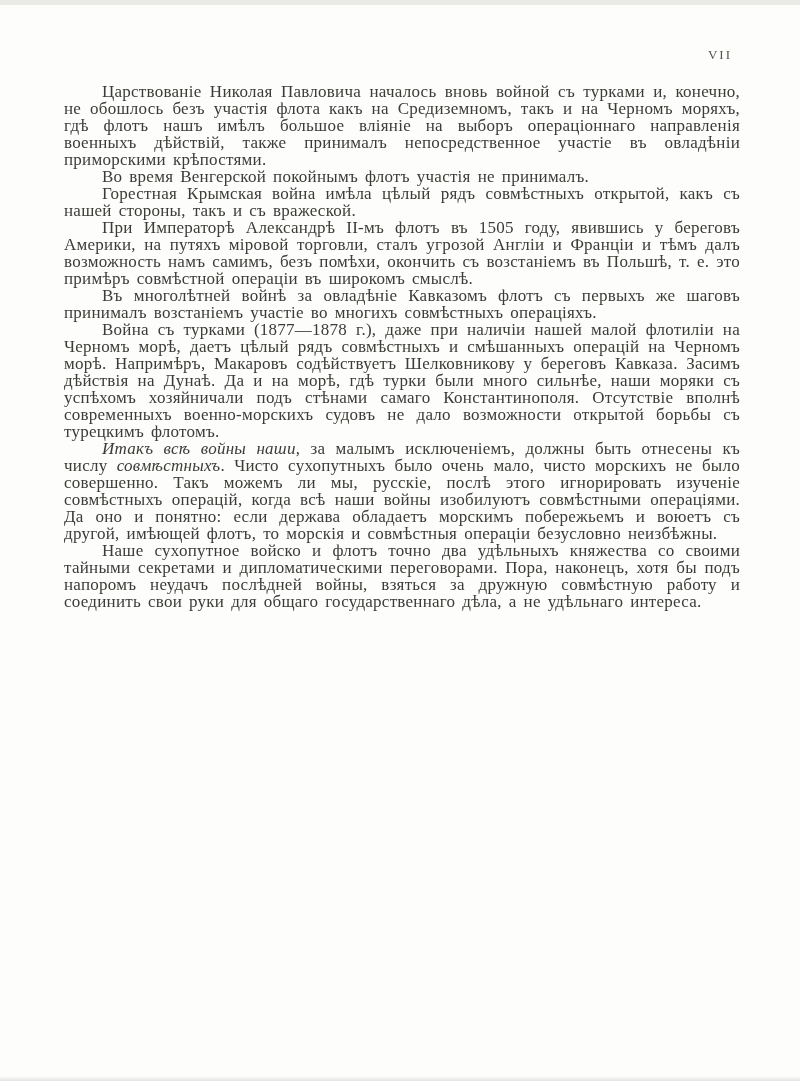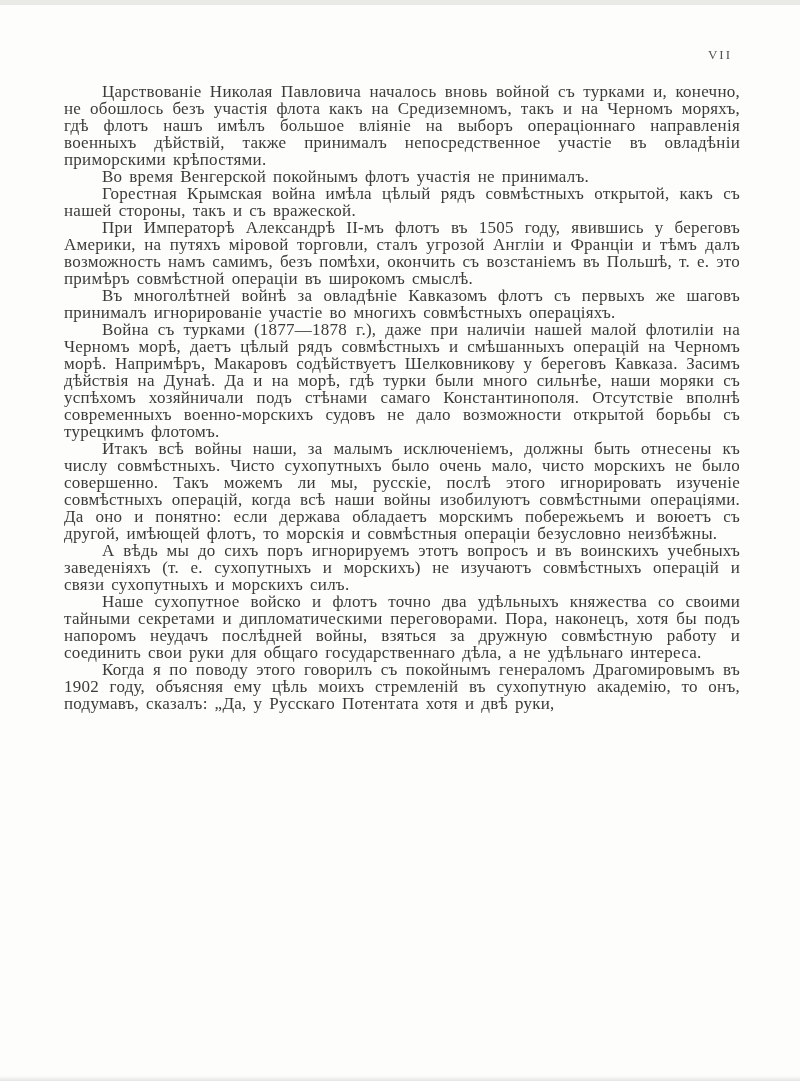--- a/index.html
+++ b/index.html
@@ -41,32 +41,31 @@
     line-height: 17px;
     letter-spacing: 0.25px;
     word-spacing: 2.5px;
   }
   .body-text p {
     margin: 0;
     text-indent: 38px;
     text-align: justify;
   }
   .body-text span.italic {
+    font-style: italic;
   }
 </style>
 </head>
 <body>
 
 <div class="page">
   <div class="pageno">VII</div>
   <div class="body-text">
       <p><span>Царствованіе Николая Павловича началось вновь войной съ турками и, конечно, не обошлось безъ участія флота какъ на Средиземномъ, такъ и на Черномъ моряхъ, гдѣ флотъ нашъ имѣлъ большое вліяніе на выборъ операціоннаго направленія военныхъ дѣйствій, также принималъ непосредственное участіе въ овладѣніи приморскими крѣпостями.</span></p>
       <p><span>Во время Венгерской покойнымъ флотъ участія не принималъ.</span></p>
       <p><span>Горестная Крымская война имѣла цѣлый рядъ совмѣстныхъ открытой, какъ съ нашей стороны, такъ и съ вражеской.</span></p>
       <p><span>При Императорѣ Александрѣ II-мъ флотъ въ 1505 году, явившись у береговъ Америки, на путяхъ міровой торговли, сталъ угрозой Англіи и Франціи и тѣмъ далъ возможность намъ самимъ, безъ помѣхи, окончить съ возстаніемъ въ Польшѣ, т. е. это примѣръ совмѣстной операціи въ широкомъ смыслѣ.</span></p>
-      <p><span>Въ многолѣтней войнѣ за овладѣніе Кавказомъ флотъ съ первыхъ же шаговъ принималъ игнорированіе участіе во многихъ совмѣстныхъ операціяхъ.</span></p>
+      <p><span>Въ многолѣтней войнѣ за овладѣніе Кавказомъ флотъ съ первыхъ же шаговъ принималъ возстаніемъ участіе во многихъ совмѣстныхъ операціяхъ.</span></p>
       <p><span>Война съ турками (1877—1878 г.), даже при наличіи нашей малой флотиліи на Черномъ морѣ, даетъ цѣлый рядъ совмѣстныхъ и смѣшанныхъ операцій на Черномъ морѣ. Напримѣръ, Макаровъ содѣйствуетъ Шелковникову у береговъ Кавказа. Засимъ дѣйствія на Дунаѣ. Да и на морѣ, гдѣ турки были много сильнѣе, наши моряки съ успѣхомъ хозяйничали подъ стѣнами самаго Константинополя. Отсутствіе вполнѣ современныхъ военно-морскихъ судовъ не дало возможности открытой борьбы съ турецкимъ флотомъ.</span></p>
       <p><span class="italic">Итакъ всѣ войны наши</span><span>, за малымъ исключеніемъ, должны быть отнесены къ числу </span><span class="italic">совмѣстныхъ</span><span>. Чисто сухопутныхъ было очень мало, чисто морскихъ не было совершенно. Такъ можемъ ли мы, русскіе, послѣ этого игнорировать изученіе совмѣстныхъ операцій, когда всѣ наши войны изобилуютъ совмѣстными операціями. Да оно и понятно: если держава обладаетъ морскимъ побережьемъ и воюетъ съ другой, имѣющей флотъ, то морскія и совмѣстныя операціи безусловно неизбѣжны.</span></p>
-      <p><span>А вѣдь мы до сихъ поръ игнорируемъ этотъ вопросъ и въ воинскихъ учебныхъ заведеніяхъ (т. е. сухопутныхъ и морскихъ) не изучаютъ совмѣстныхъ операцій и связи сухопутныхъ и морскихъ силъ.</span></p>
       <p><span>Наше сухопутное войско и флотъ точно два удѣльныхъ княжества со своими тайными секретами и дипломатическими переговорами. Пора, наконецъ, хотя бы подъ напоромъ неудачъ послѣдней войны, взяться за дружную совмѣстную работу и соединить свои руки для общаго государственнаго дѣла, а не удѣльнаго интереса.</span></p>
-      <p><span>Когда я по поводу этого говорилъ съ покойнымъ генераломъ Драгомировымъ въ 1902 году, объясняя ему цѣль моихъ стремленій въ сухопутную академію, то онъ, подумавъ, сказалъ: „Да, у Русскаго Потентата хотя и двѣ руки,</span></p>
     </div>
 </div>
 
 </body></html>

